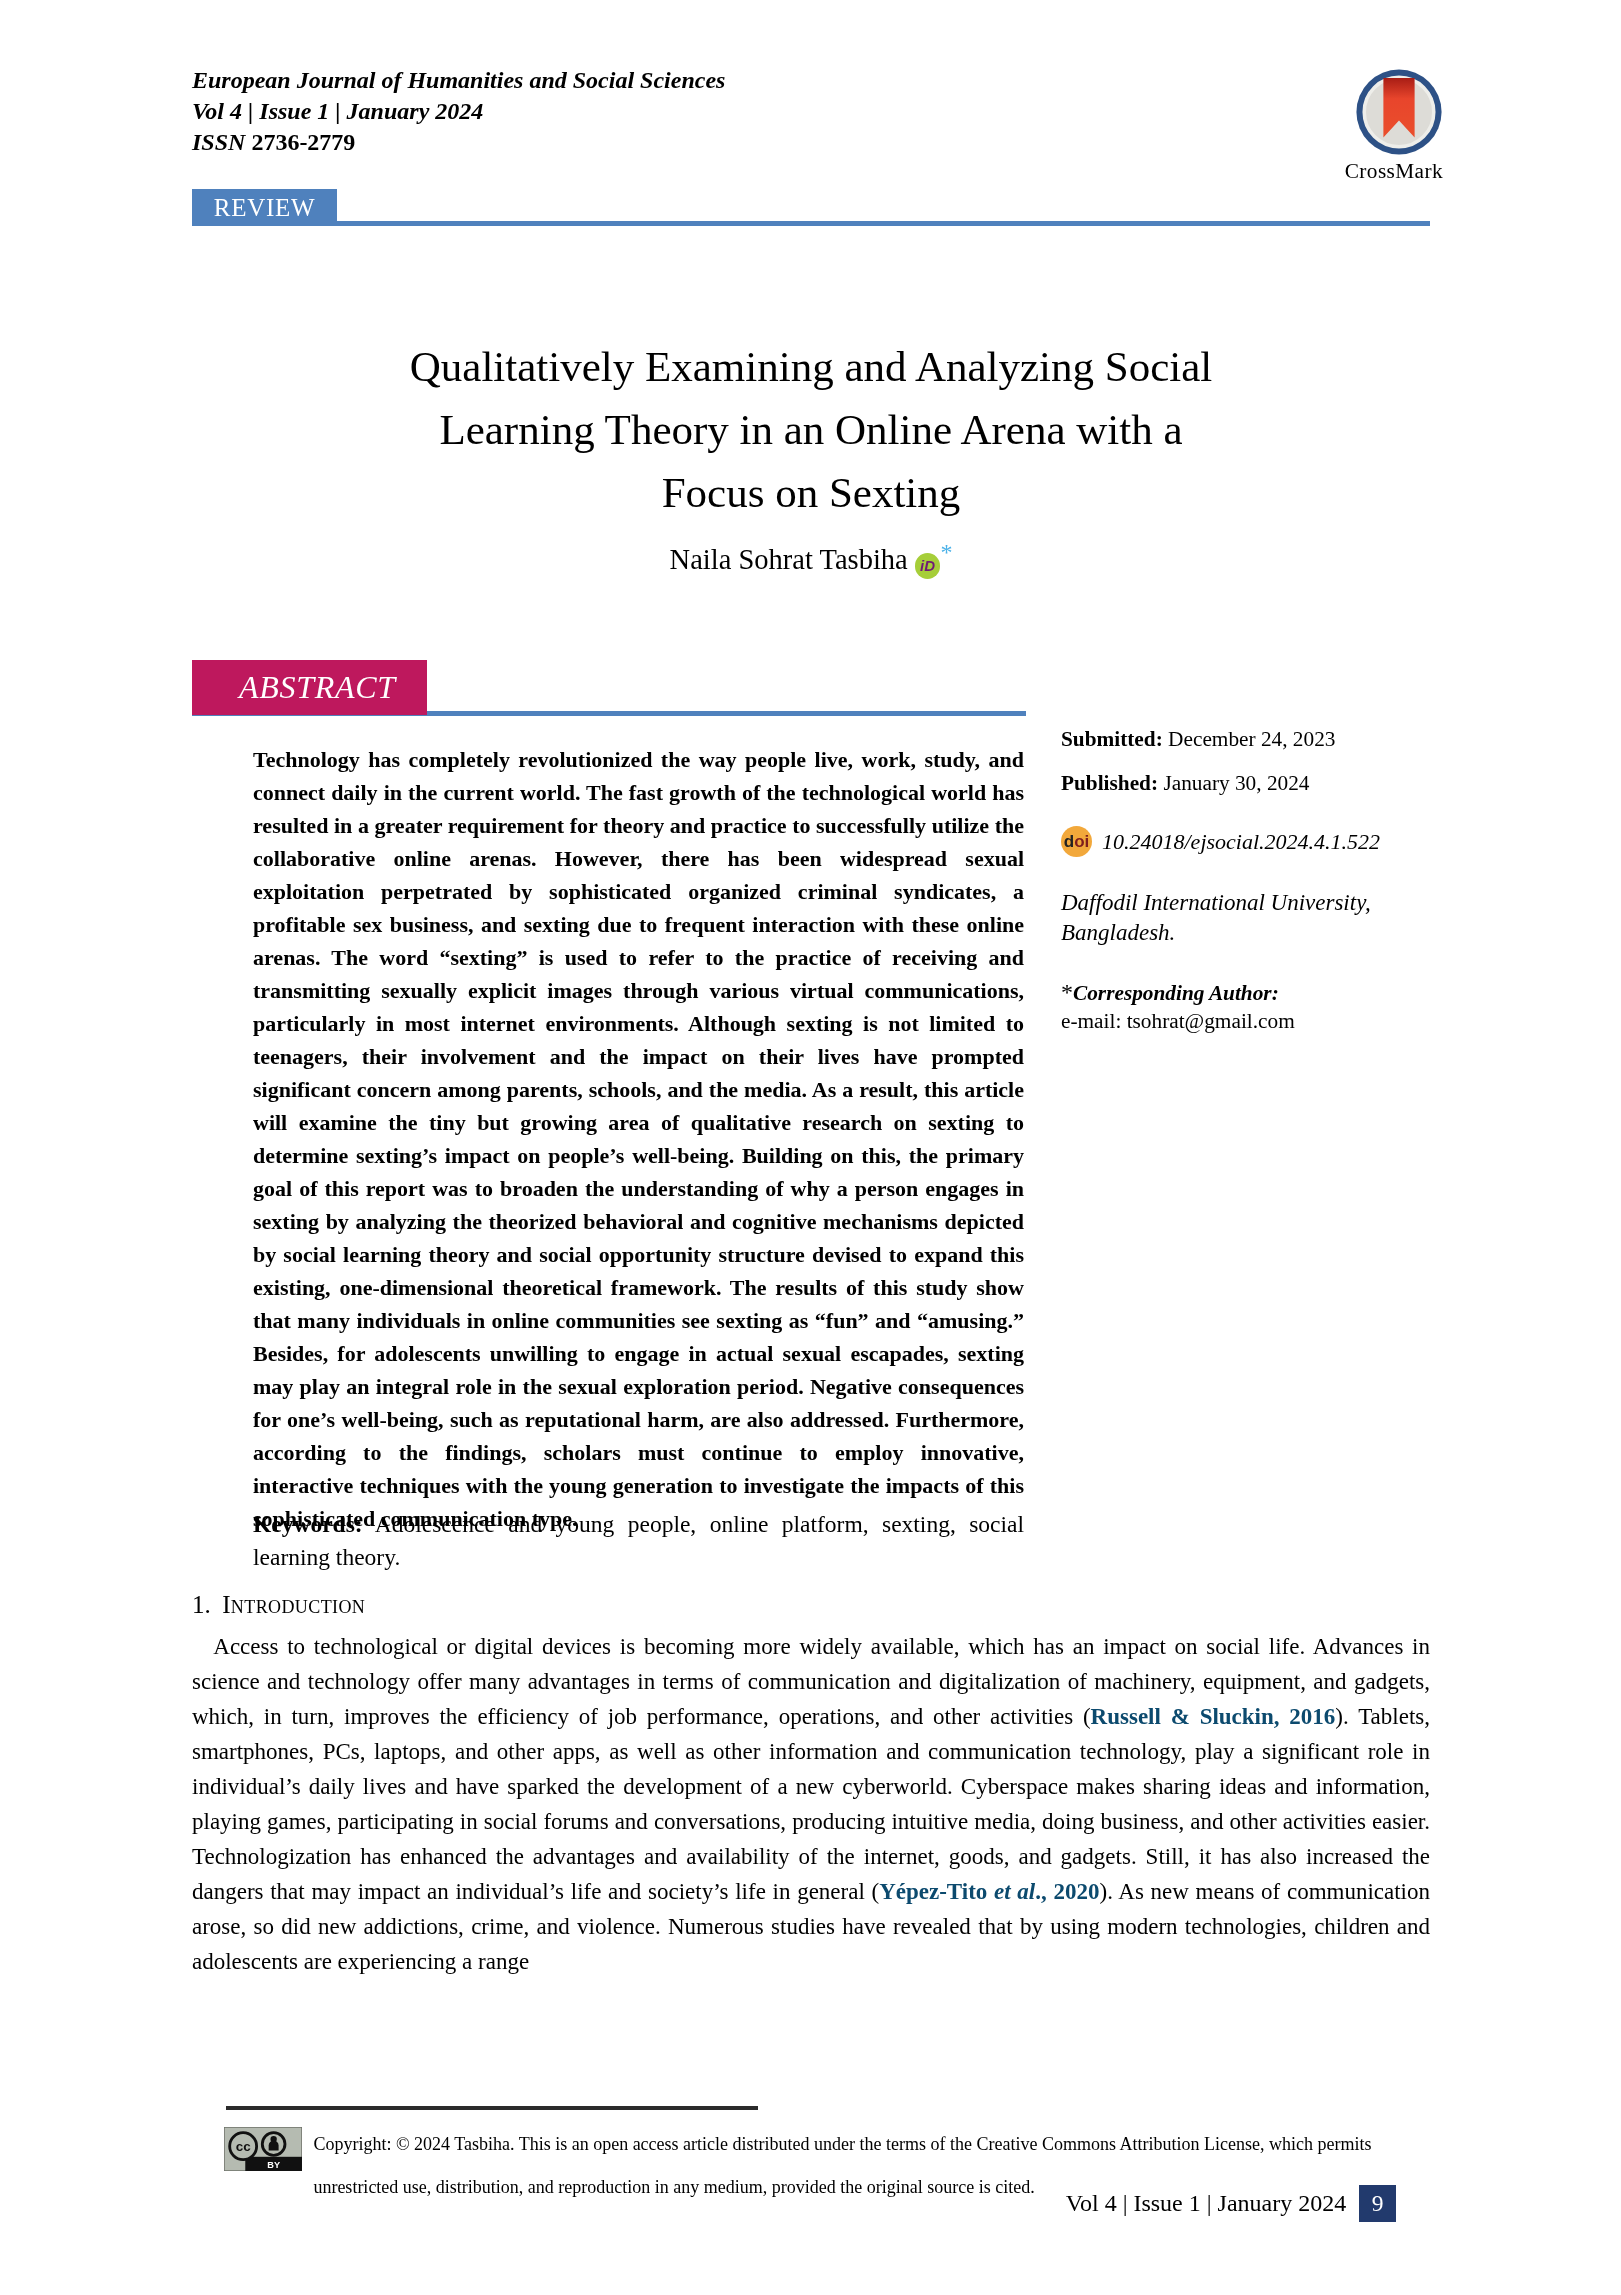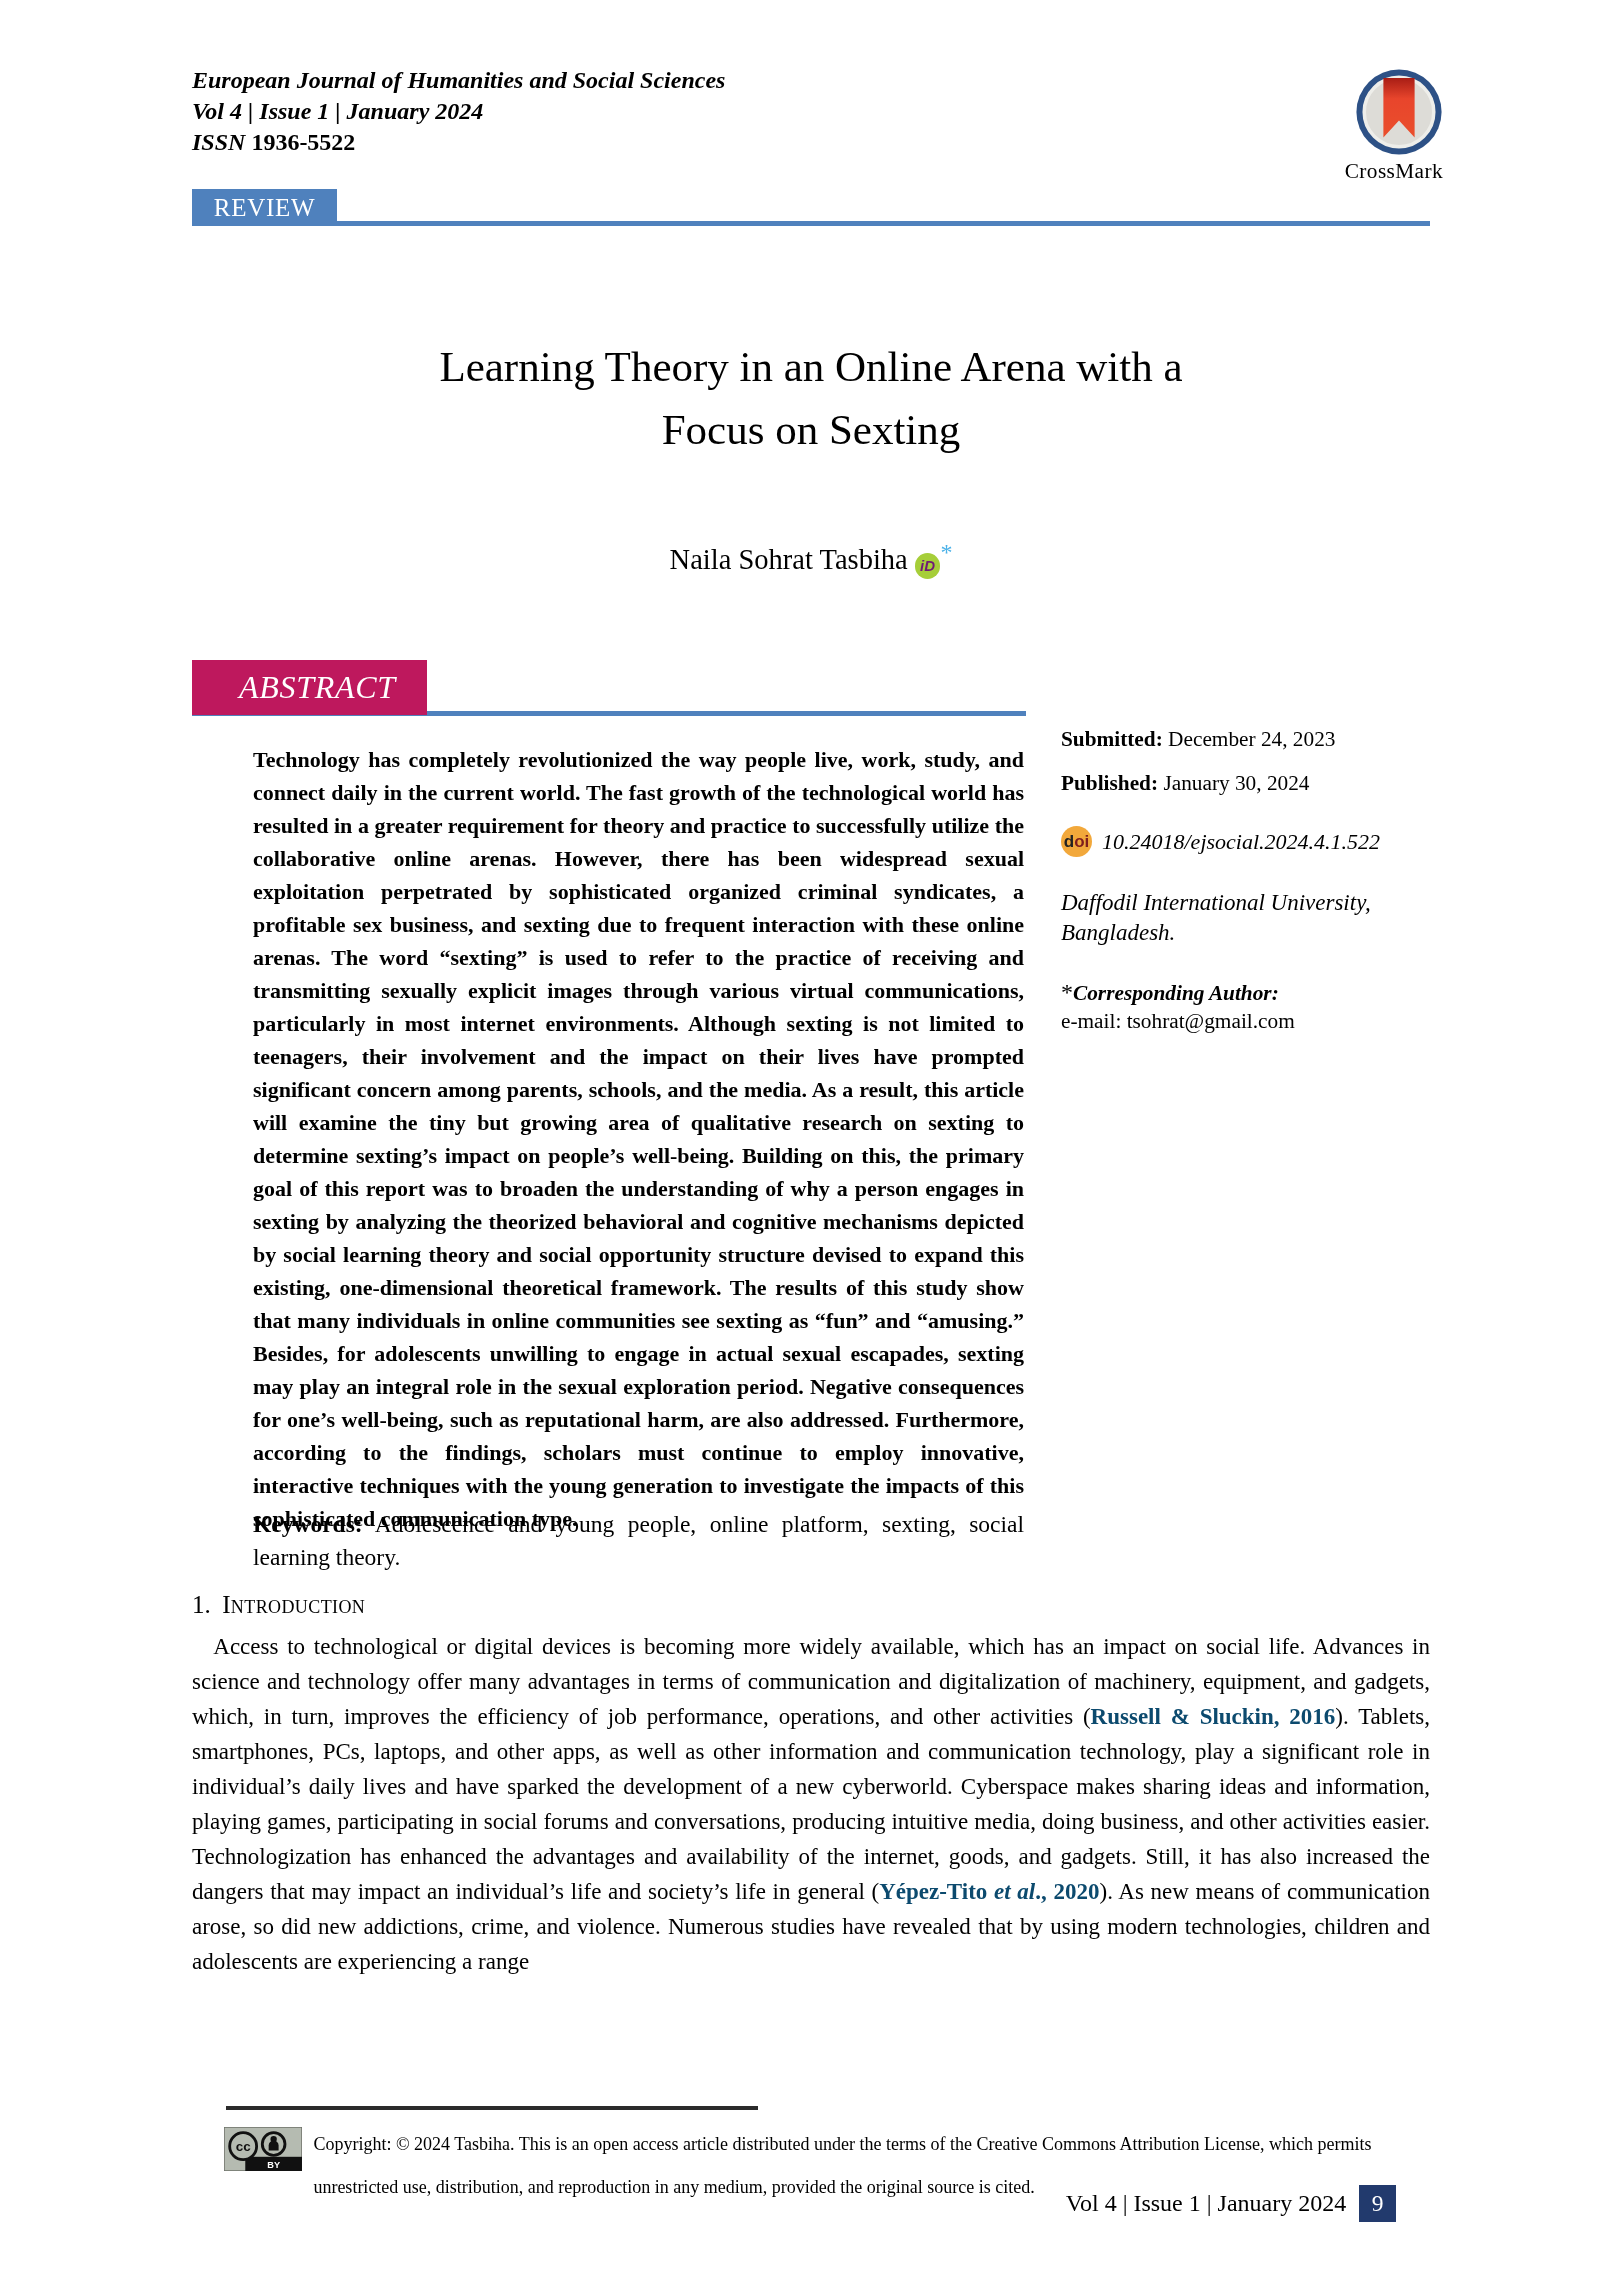--- a/index.html
+++ b/index.html
@@ -96,21 +96,21 @@
   }
 </style>
 </head>
 <body>
 
 <div class="page">
 
   <div class="abs masthead">
     <div>European Journal of Humanities and Social Sciences</div>
     <div>Vol 4 | Issue 1 | January 2024</div>
-    <div><span>ISSN</span> <span class="issn-num">1936-5522</span></div>
+    <div><span>ISSN</span> <span class="issn-num">2736-2779</span></div>
   </div>
 
   <div class="abs crossmark">
     <svg width="88" height="88" viewBox="0 0 124 124">
       <defs>
         <linearGradient id="rg" x1="0" y1="0" x2="0" y2="1">
           <stop offset="0" stop-color="#a81d15"></stop>
           <stop offset="0.35" stop-color="#e8452c"></stop>
           <stop offset="1" stop-color="#ea4f2c"></stop>
         </linearGradient>
@@ -119,20 +119,21 @@
       <circle cx="62" cy="62" r="49" fill="#dddcd7" stroke="#eeeeea" stroke-width="5"></circle>
       <path d="M40 14 h44 v84 l-22 -24 l-22 24 z" fill="url(#rg)"></path>
     </svg>
     <div class="crossmark-label">CrossMark</div>
   </div>
 
   <div class="abs review-line"></div>
   <div class="abs review-badge">REVIEW</div>
 
   <h1 class="abs title">
+    <div>Qualitatively Examining and Analyzing Social</div>
     <div>Learning Theory in an Online Arena with a</div>
     <div>Focus on Sexting</div>
   </h1>
 
   <div class="abs author-row"><span>Naila Sohrat Tasbiha</span><span class="orcid-icon">iD</span><span class="author-star">*</span></div>
 
   <div class="abs abstract-rule"></div>
   <div class="abs abstract-badge">ABSTRACT</div>
 
   <p class="abs abstract-body">Technology has completely revolutionized the way people live, work, study, and connect daily in the current world. The fast growth of the technological world has resulted in a greater requirement for theory and practice to successfully utilize the collaborative online arenas. However, there has been widespread sexual exploitation perpetrated by sophisticated organized criminal syndicates, a profitable sex business, and sexting due to frequent interaction with these online arenas. The word “sexting” is used to refer to the practice of receiving and transmitting sexually explicit images through various virtual communications, particularly in most internet environments. Although sexting is not limited to teenagers, their involvement and the impact on their lives have prompted significant concern among parents, schools, and the media. As a result, this article will examine the tiny but growing area of qualitative research on sexting to determine sexting’s impact on people’s well-being. Building on this, the primary goal of this report was to broaden the understanding of why a person engages in sexting by analyzing the theorized behavioral and cognitive mechanisms depicted by social learning theory and social opportunity structure devised to expand this existing, one-dimensional theoretical framework. The results of this study show that many individuals in online communities see sexting as “fun” and “amusing.” Besides, for adolescents unwilling to engage in actual sexual escapades, sexting may play an integral role in the sexual exploration period. Negative consequences for one’s well-being, such as reputational harm, are also addressed. Furthermore, according to the findings, scholars must continue to employ innovative, interactive techniques with the young generation to investigate the impacts of this sophisticated communication type.</p>

